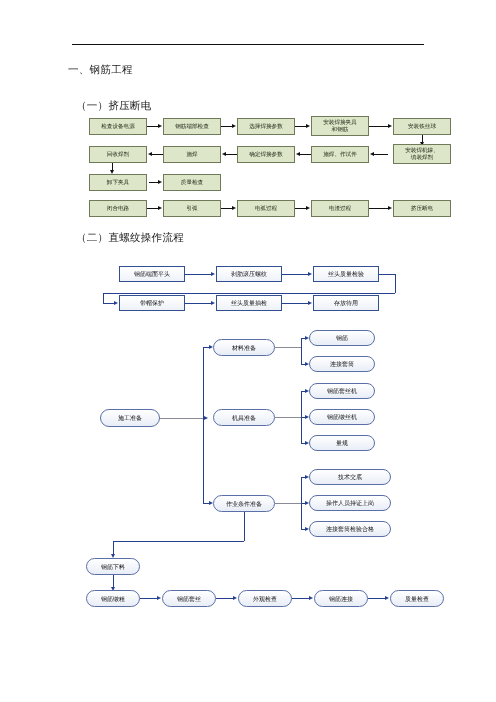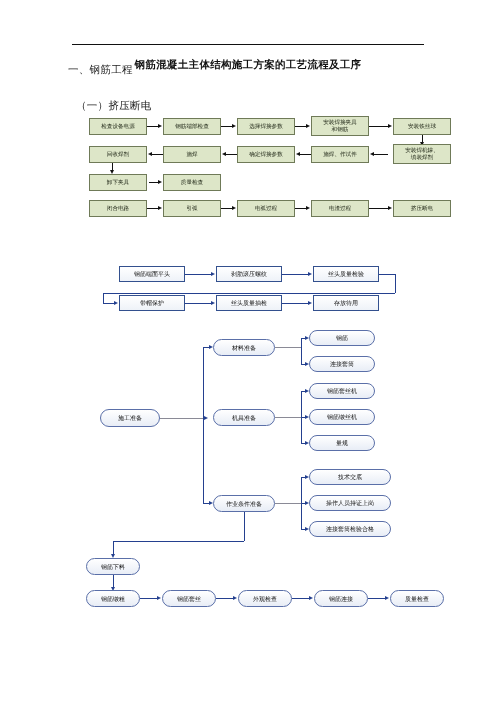--- a/index.html
+++ b/index.html
@@ -89,24 +89,24 @@
   .ar.rb{border-top:2.6px solid transparent;border-bottom:2.6px solid transparent;border-left:4px solid #24408f;}
   .ar.db{border-left:2.6px solid transparent;border-right:2.6px solid transparent;border-top:4px solid #24408f;}
 </style>
 </head>
 <body>
 
 <div class="page">
 
   <div class="top-rule"></div>
 
-  <div class="doc-title">钢筋混凝土主体结构施工方案的工艺流程及工序</div>
 
   <div class="h-sec lvl1" style="left:68px;top:63px;">一、钢筋工程</div>
   <div class="h-sec lvl2" style="left:76px;top:99px;">（一）挤压断电</div>
+  <div class="h-sec lvl2" style="left:76px;top:231px;">（二）直螺纹操作流程</div>
 
   <div class="gbox" style="left:89px;top:118px;width:58px;height:17px;">检查设备电源</div>
   <div class="gbox" style="left:163px;top:118px;width:58px;height:17px;">钢筋端部检查</div>
   <div class="gbox" style="left:237px;top:118px;width:58px;height:17px;">选择焊接参数</div>
   <div class="gbox" style="left:311px;top:116px;width:58px;height:20px;white-space:pre-line;">安装焊接夹具
 和钢筋</div>
   <div class="gbox" style="left:393px;top:118px;width:58px;height:17px;">安装铁丝球</div>
 
   <div class="conn h blk" style="left:147px;top:126px;width:11px;"></div>
   <div class="ar r" style="left:158px;top:124px;"></div>

